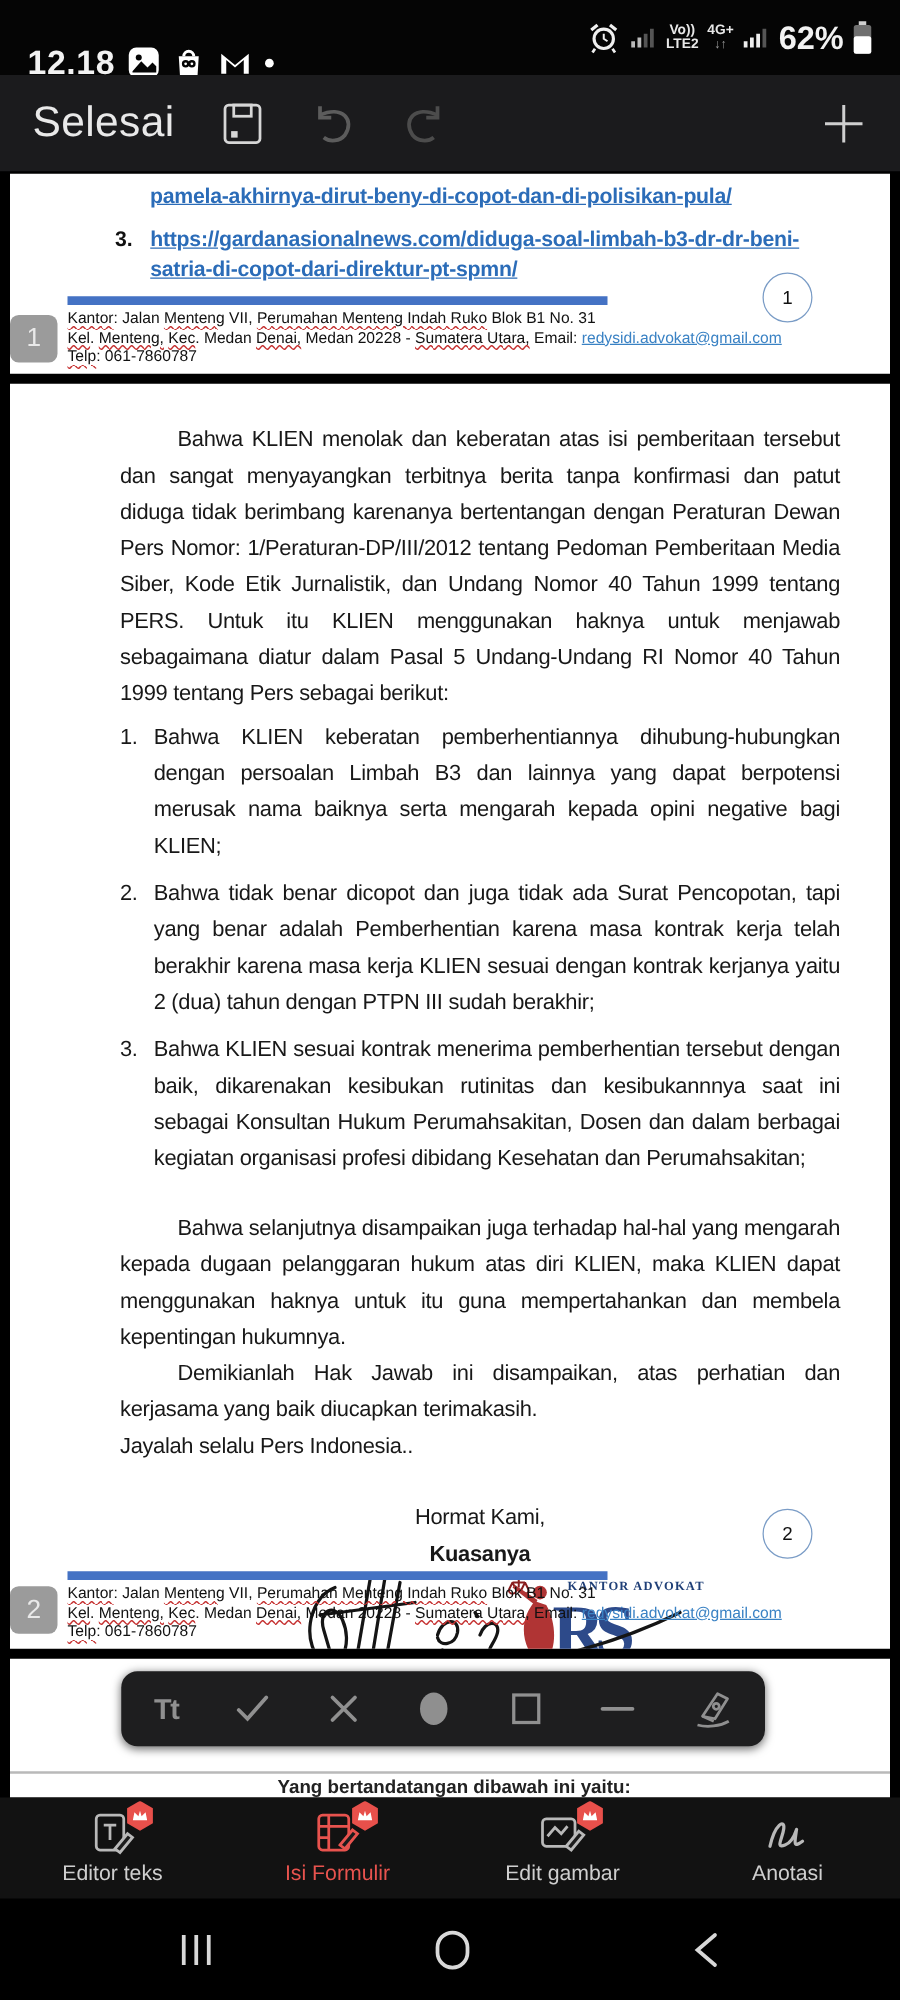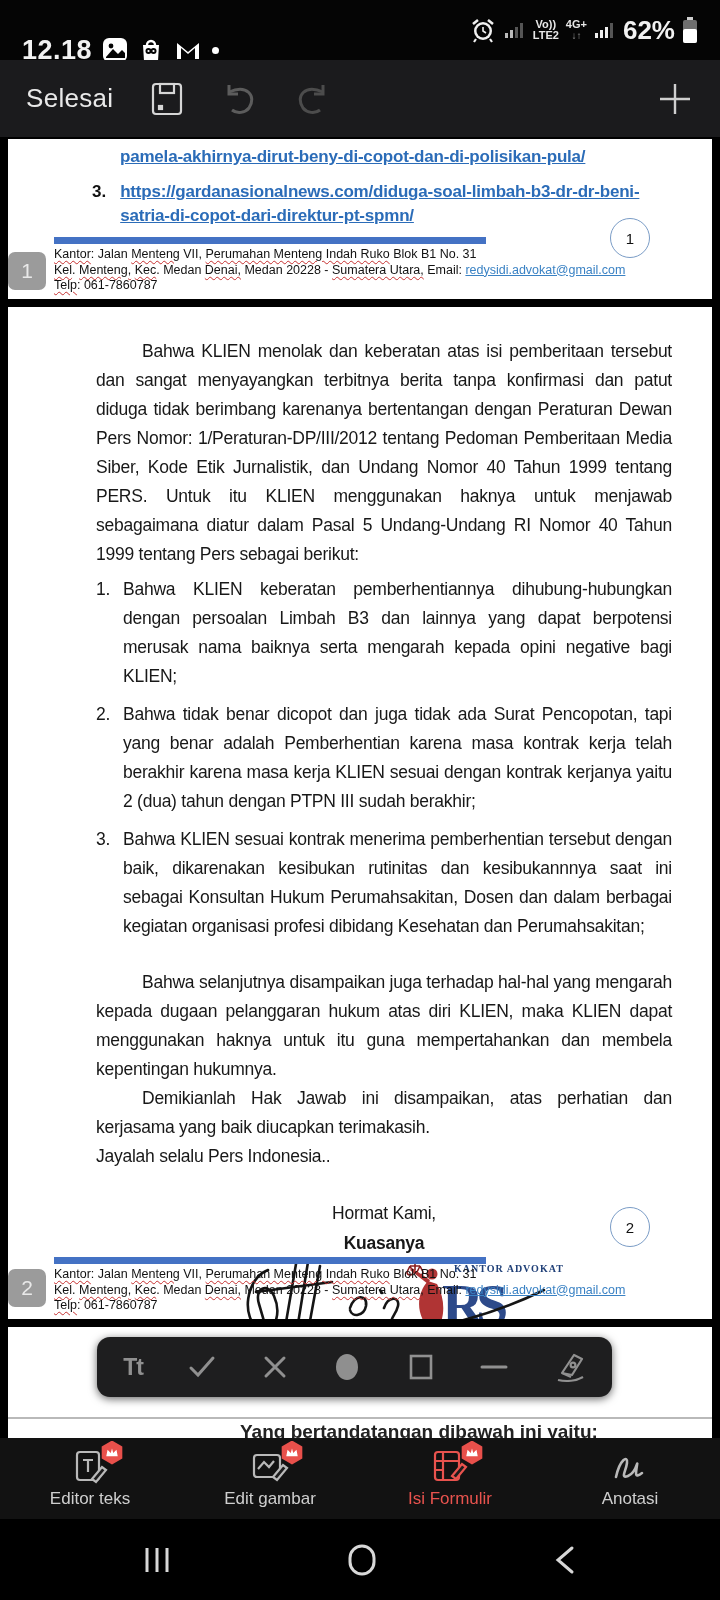--- a/index.html
+++ b/index.html
@@ -13,21 +13,21 @@
   .sb-left{display:flex;align-items:center;gap:10px;margin-top:40px;}
   .sb-time{font-size:27px;font-weight:bold;letter-spacing:.5px;}
   .sb-right{display:flex;align-items:center;gap:7px;}
   .sb-net{display:flex;flex-direction:column;align-items:center;line-height:11px;font-size:11px;font-weight:bold;color:#e8e8e8;}
   .sb-pct{font-size:26px;font-weight:bold;}
   .dot{width:7px;height:7px;border-radius:50%;background:#fff;}
 
   
   .apptoolbar{position:absolute;top:60px;left:0;right:0;height:77px;background:#1b1b1d;
               display:flex;align-items:center;padding:0 26px;gap:34px;}
-  .done{color:#e9e9e9;font-size:26px;letter-spacing:.3px;}
+  .done{color:#e9e9e9;font-size:34px;letter-spacing:.3px;}
   .tb-ic{display:flex;align-items:center;justify-content:center;}
   .plus{margin-left:auto;}
 
   
   .page{position:absolute;left:8px;right:8px;background:#ffffff;color:#1c1c1c;overflow:hidden;}
   #page1{top:139px;height:160px;}
   #page2{top:307px;height:1012px;}
   #page3{top:1327px;height:111px;}
 
   .doclink{color:#2b6cb8;font-weight:bold;text-decoration:underline;font-size:17px;letter-spacing:-0.2px;}
@@ -58,21 +58,21 @@
   .onum{width:27px;flex:0 0 27px;}
   .otext{flex:1;text-align:justify;}
   .noindent{text-indent:0;}
   .sigblock{text-align:center;margin-top:8px;}
   .sig-sal{font-size:17.5px;margin-top:28px;}
   .sig-role{font-size:17.5px;font-weight:bold;margin-top:1px;}
   .sig-art{margin:-2px auto -6px auto;display:block;}
 
   
   .p3-rule{position:absolute;left:0;right:0;top:90px;height:2px;background:#b9b9b9;}
-  .p3-line{position:absolute;left:232px;top:94px;font-size:19px;font-weight:bold;color:#222;white-space:nowrap;}
+  .p3-line{position:absolute;left:214px;top:94px;font-size:15px;font-weight:bold;color:#222;white-space:nowrap;}
 
   
   .floatbar{position:absolute;top:1337px;left:97px;width:515px;height:60px;background:#1e1e1f;
             border-radius:13px;box-shadow:0 2px 8px rgba(0,0,0,.6);
             display:flex;align-items:center;justify-content:space-around;padding:0 14px;gap:20px;}
   .fb-ic{color:#909090;display:flex;align-items:center;justify-content:center;}
   .fb-tt{font-size:23px;font-weight:bold;letter-spacing:-1px;}
 
   
   .tabbar{position:absolute;top:1438px;left:0;right:0;height:81px;background:#121212;
@@ -338,50 +338,50 @@
             <path d="M20 30 L30 18 L34 21 L24 33 Z" fill="#1c1c1c"></path>
           </svg>
         <span class="crown">
           <svg width="14" height="12" viewBox="0 0 22 18">
               <path d="M2 14 L4 4 L9 9 L11 2 L13 9 L18 4 L20 14 Z M3 16 H19" fill="#fff"></path>
             </svg>
         </span>
       </span>
       <span class="tab-label">Editor teks</span>
     </div>
+    <div class="tab active">
+      <span class="tab-icwrap">
+        <svg width="38" height="36" viewBox="0 0 38 36" fill="none" stroke="#e8534e" stroke-width="2.2">
+            <rect x="4" y="3" width="24" height="28" rx="3"></rect>
+            <path d="M12 3 V31 M4 12 H28 M4 21 H12"></path>
+            <path d="M21 27 L31 15 L35 18 L25 30 Z" fill="#1c1c1c"></path>
+          </svg>
+        <span class="crown">
+          <svg width="14" height="12" viewBox="0 0 22 18">
+              <path d="M2 14 L4 4 L9 9 L11 2 L13 9 L18 4 L20 14 Z M3 16 H19" fill="#fff"></path>
+            </svg>
+        </span>
+      </span>
+      <span class="tab-label">Isi Formulir</span>
+    </div>
     <div class="tab">
       <span class="tab-icwrap">
         <svg width="38" height="36" viewBox="0 0 38 36" fill="none" stroke="#b9b9b9" stroke-width="2.2">
             <rect x="3" y="6" width="26" height="22" rx="3"></rect>
             <path d="M7 20 L13 13 L18 18 L23 12"></path>
             <path d="M22 28 L32 16 L36 19 L26 31 Z" fill="#1c1c1c"></path>
           </svg>
         <span class="crown">
           <svg width="14" height="12" viewBox="0 0 22 18">
               <path d="M2 14 L4 4 L9 9 L11 2 L13 9 L18 4 L20 14 Z M3 16 H19" fill="#fff"></path>
             </svg>
         </span>
       </span>
       <span class="tab-label">Edit gambar</span>
     </div>
-    <div class="tab active">
-      <span class="tab-icwrap">
-        <svg width="38" height="36" viewBox="0 0 38 36" fill="none" stroke="#e8534e" stroke-width="2.2">
-            <rect x="4" y="3" width="24" height="28" rx="3"></rect>
-            <path d="M12 3 V31 M4 12 H28 M4 21 H12"></path>
-            <path d="M21 27 L31 15 L35 18 L25 30 Z" fill="#1c1c1c"></path>
-          </svg>
-        <span class="crown">
-          <svg width="14" height="12" viewBox="0 0 22 18">
-              <path d="M2 14 L4 4 L9 9 L11 2 L13 9 L18 4 L20 14 Z M3 16 H19" fill="#fff"></path>
-            </svg>
-        </span>
-      </span>
-      <span class="tab-label">Isi Formulir</span>
-    </div>
     <div class="tab">
       <span class="tab-icwrap">
         <svg width="40" height="36" viewBox="0 0 40 36" fill="none" stroke="#b9b9b9" stroke-width="2.6" stroke-linecap="round">
             <path d="M6 28 C 10 10, 18 6, 17 14 C 16 22, 10 30, 18 27 C 26 24, 28 10, 27 16 C 26 24, 24 30, 32 24"></path>
           </svg>
       </span>
       <span class="tab-label">Anotasi</span>
     </div>
   </div>
 

